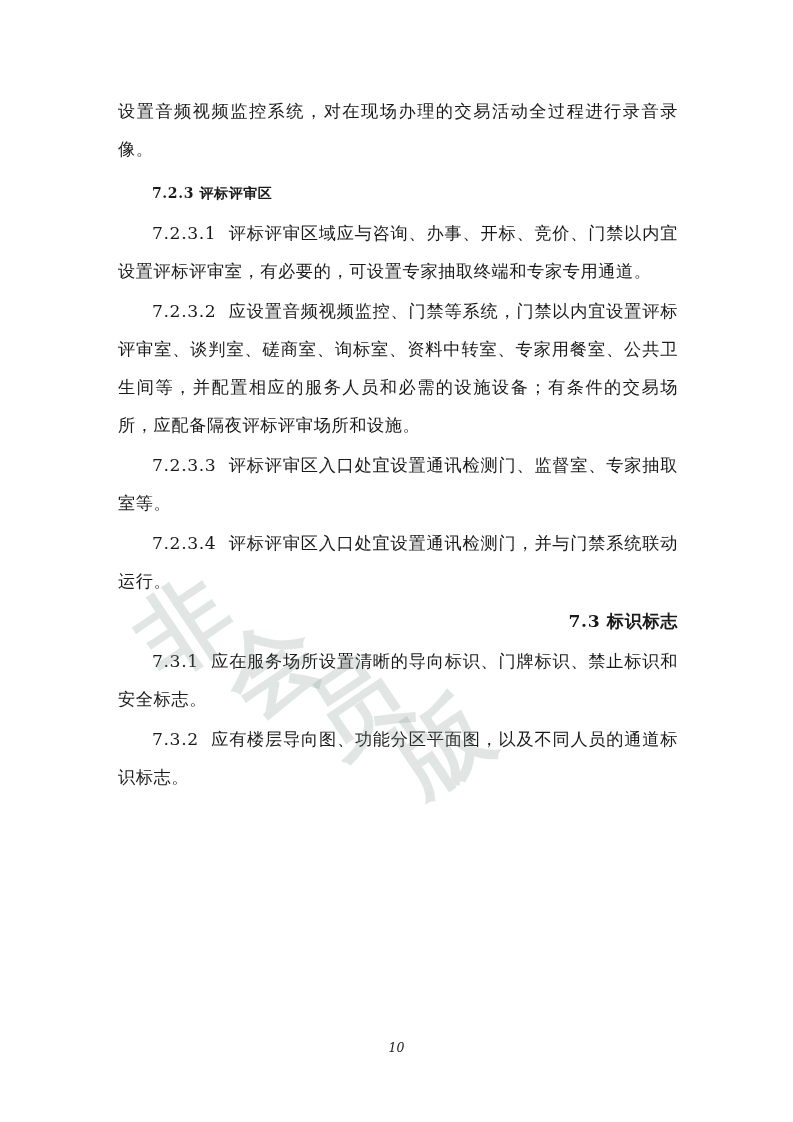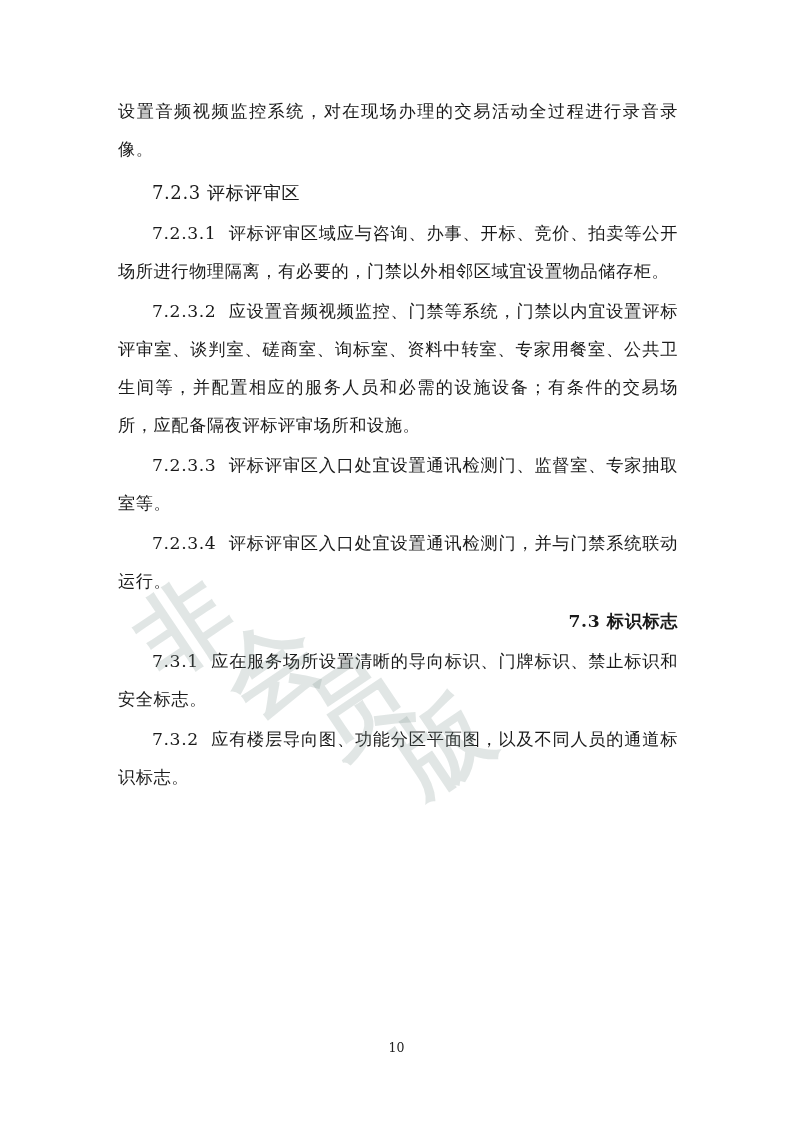--- a/index.html
+++ b/index.html
@@ -45,39 +45,40 @@
   .heading {
     font-size: 17.2px;
     line-height: 38px;
     letter-spacing: 0.6px;
     margin: 0 0 2px 0;
     text-indent: 34px;
     font-weight: 700;
     text-align: right;
   }
   .subheading {
-    font-size: 18px;
+    font-size: 14px;
     line-height: 38px;
     letter-spacing: 0.6px;
     margin: 0 0 2px 0;
     text-indent: 34px;
-    font-weight: 400;
+    font-weight: 700;
   }
   .gap {
     height: 4px;
   }
   .pagenum {
     position: absolute;
     left: 0;
     top: 1040px;
     width: 793px;
     text-align: center;
     font-size: 12.5px;
     font-family: "DejaVu Serif", "Liberation Serif", serif;
     color: #222;
+    font-style: italic;
   }
   .watermark {
     position: absolute;
     left: 175px;
     top: 430px;
     width: 420px;
     height: 260px;
     pointer-events: none;
     z-index: 5;
   }
@@ -100,21 +101,21 @@
 <div class="page">
 
   <div class="content">
 
     <p class="para">设置音频视频监控系统，对在现场办理的交易活动全过程进行录音录像。</p>
 
     <div class="gap"></div>
 
     <p class="subheading">7.2.3  评标评审区</p>
 
-    <p class="para indent">7.2.3.1  评标评审区域应与咨询、办事、开标、竞价、拍卖等公开场所进行物理隔离，有必要的，门禁以外相邻区域宜设置物品储存柜。</p>
+    <p class="para indent">7.2.3.1  评标评审区域应与咨询、办事、开标、竞价、门禁以内宜设置评标评审室，有必要的，可设置专家抽取终端和专家专用通道。</p>
 
     <p class="para indent">7.2.3.2  应设置音频视频监控、门禁等系统，门禁以内宜设置评标评审室、谈判室、磋商室、询标室、资料中转室、专家用餐室、公共卫生间等，并配置相应的服务人员和必需的设施设备；有条件的交易场所，应配备隔夜评标评审场所和设施。</p>
 
     <p class="para indent">7.2.3.3  评标评审区入口处宜设置通讯检测门、监督室、专家抽取室等。</p>
 
     <p class="para indent">7.2.3.4  评标评审区入口处宜设置通讯检测门，并与门禁系统联动运行。</p>
 
     <p class="heading">7.3  标识标志</p>
 
     <p class="para indent">7.3.1  应在服务场所设置清晰的导向标识、门牌标识、禁止标识和安全标志。</p>

